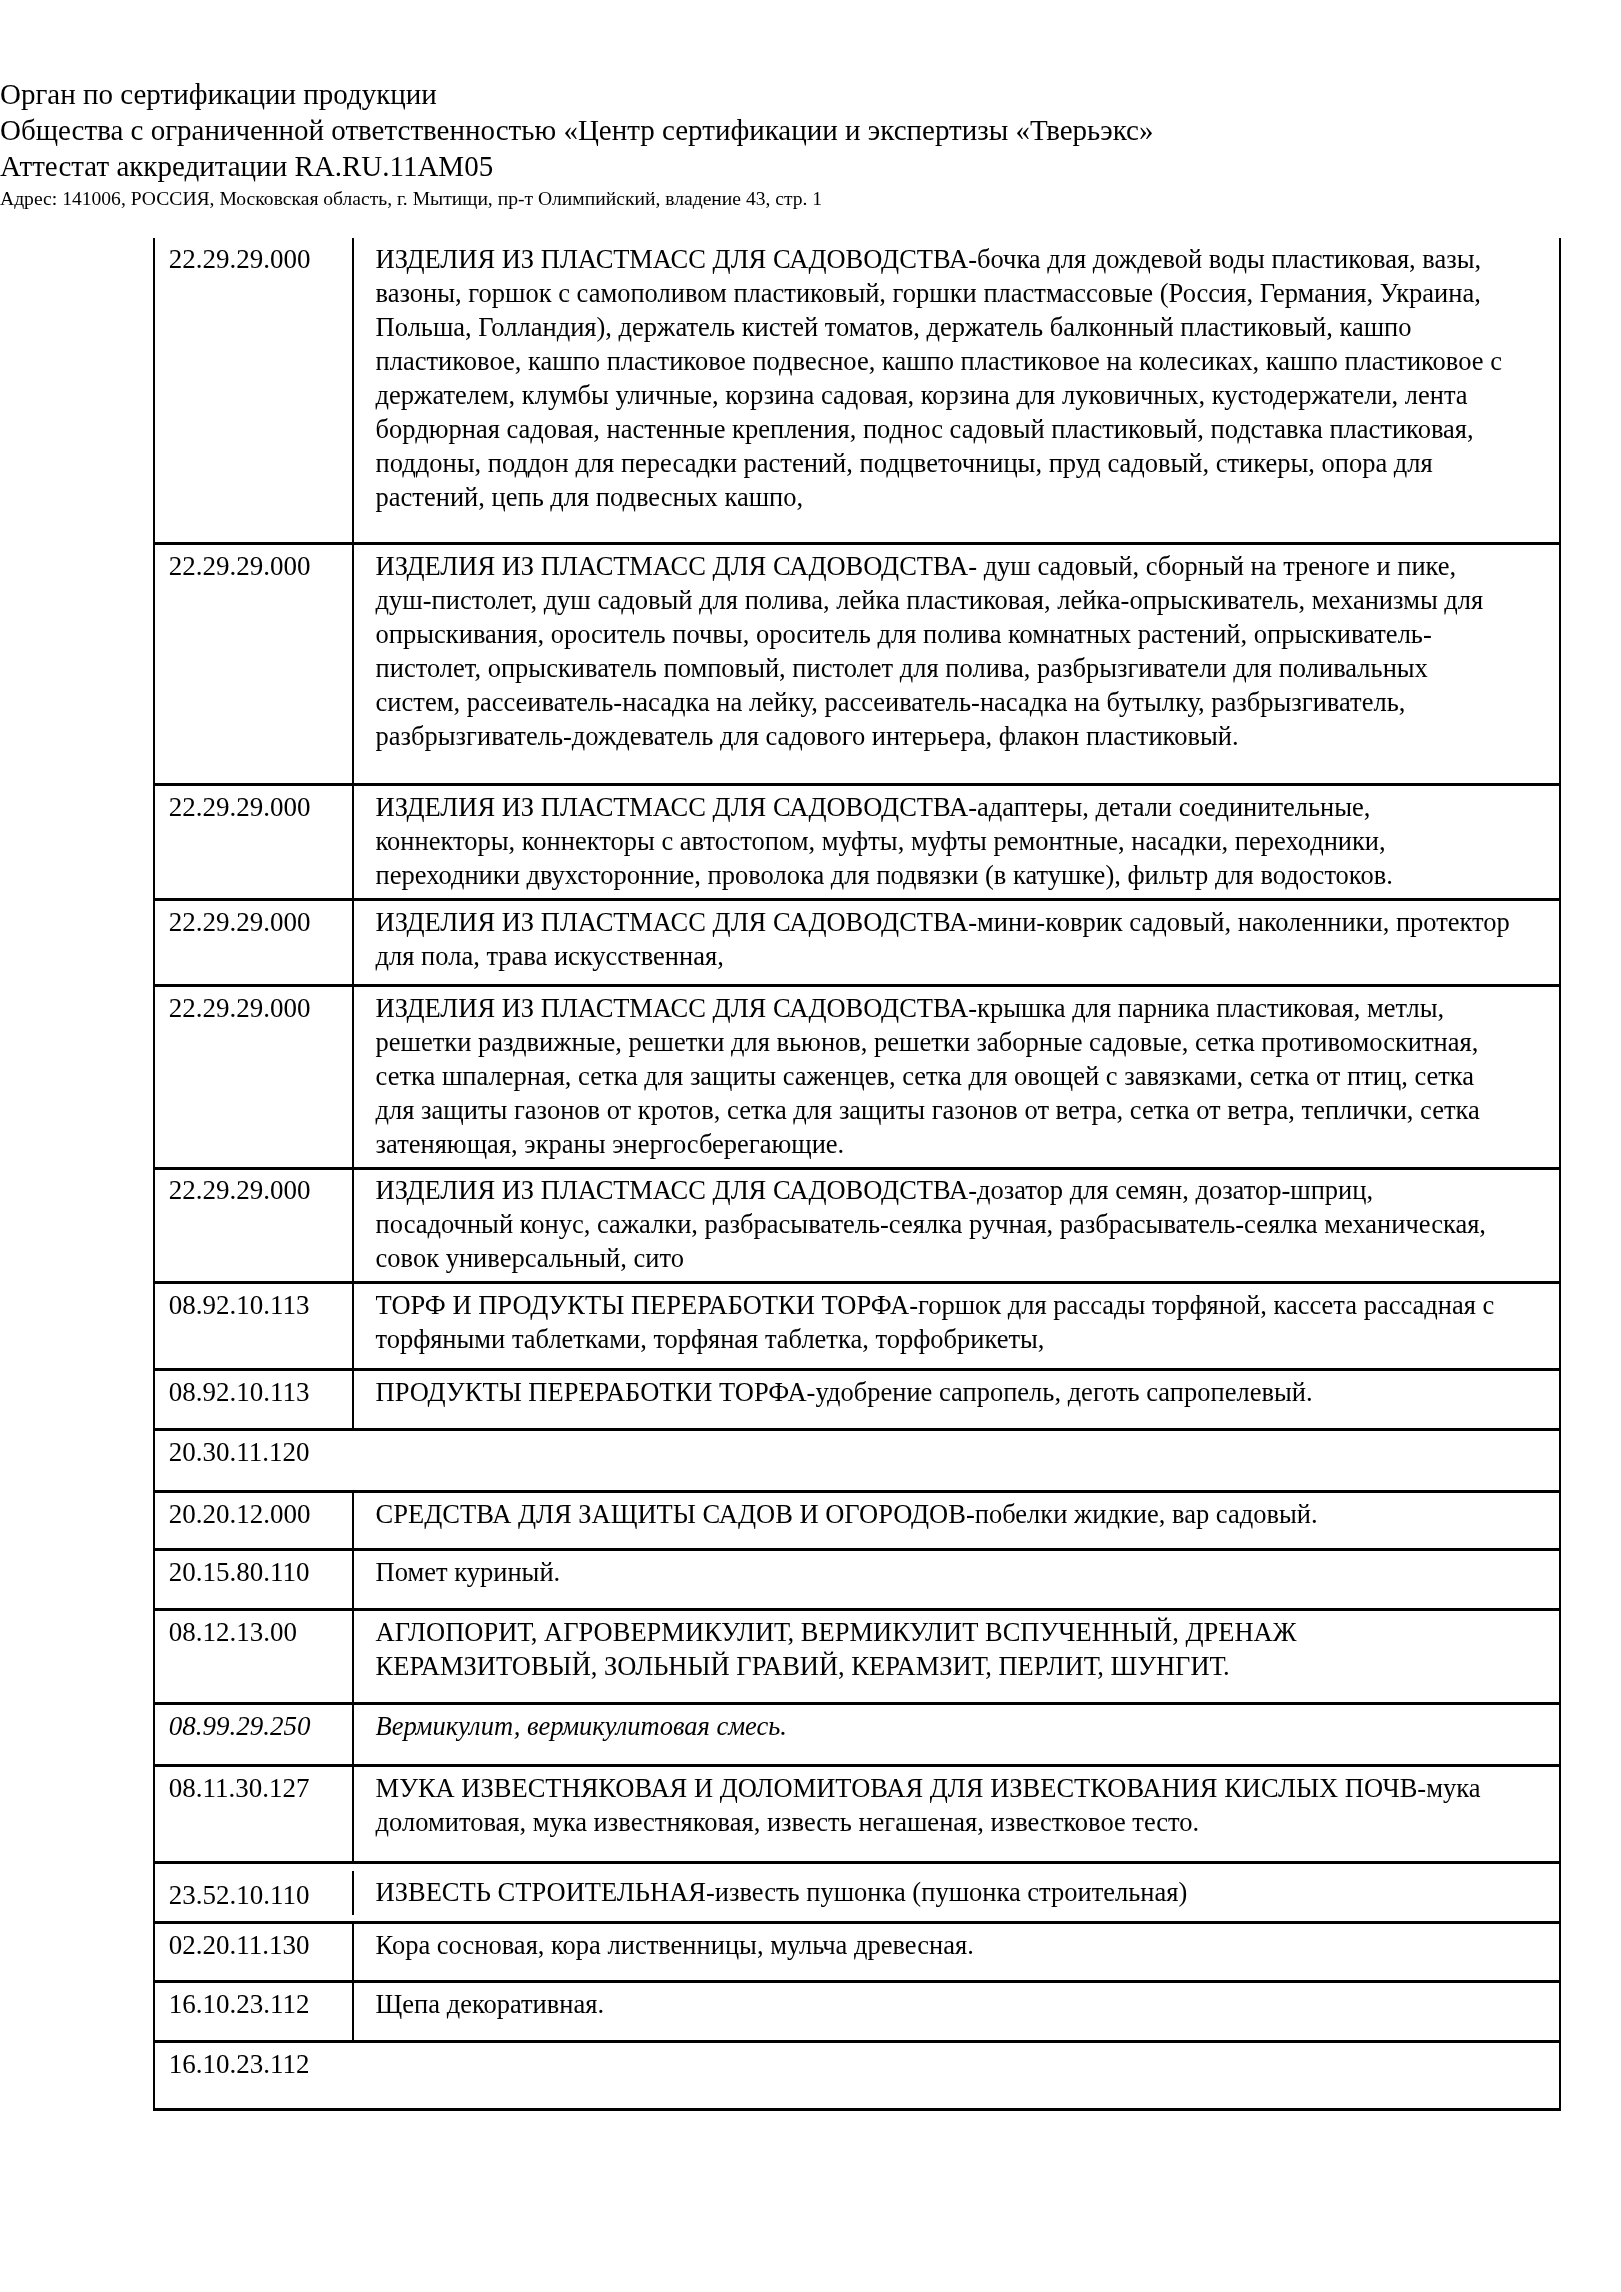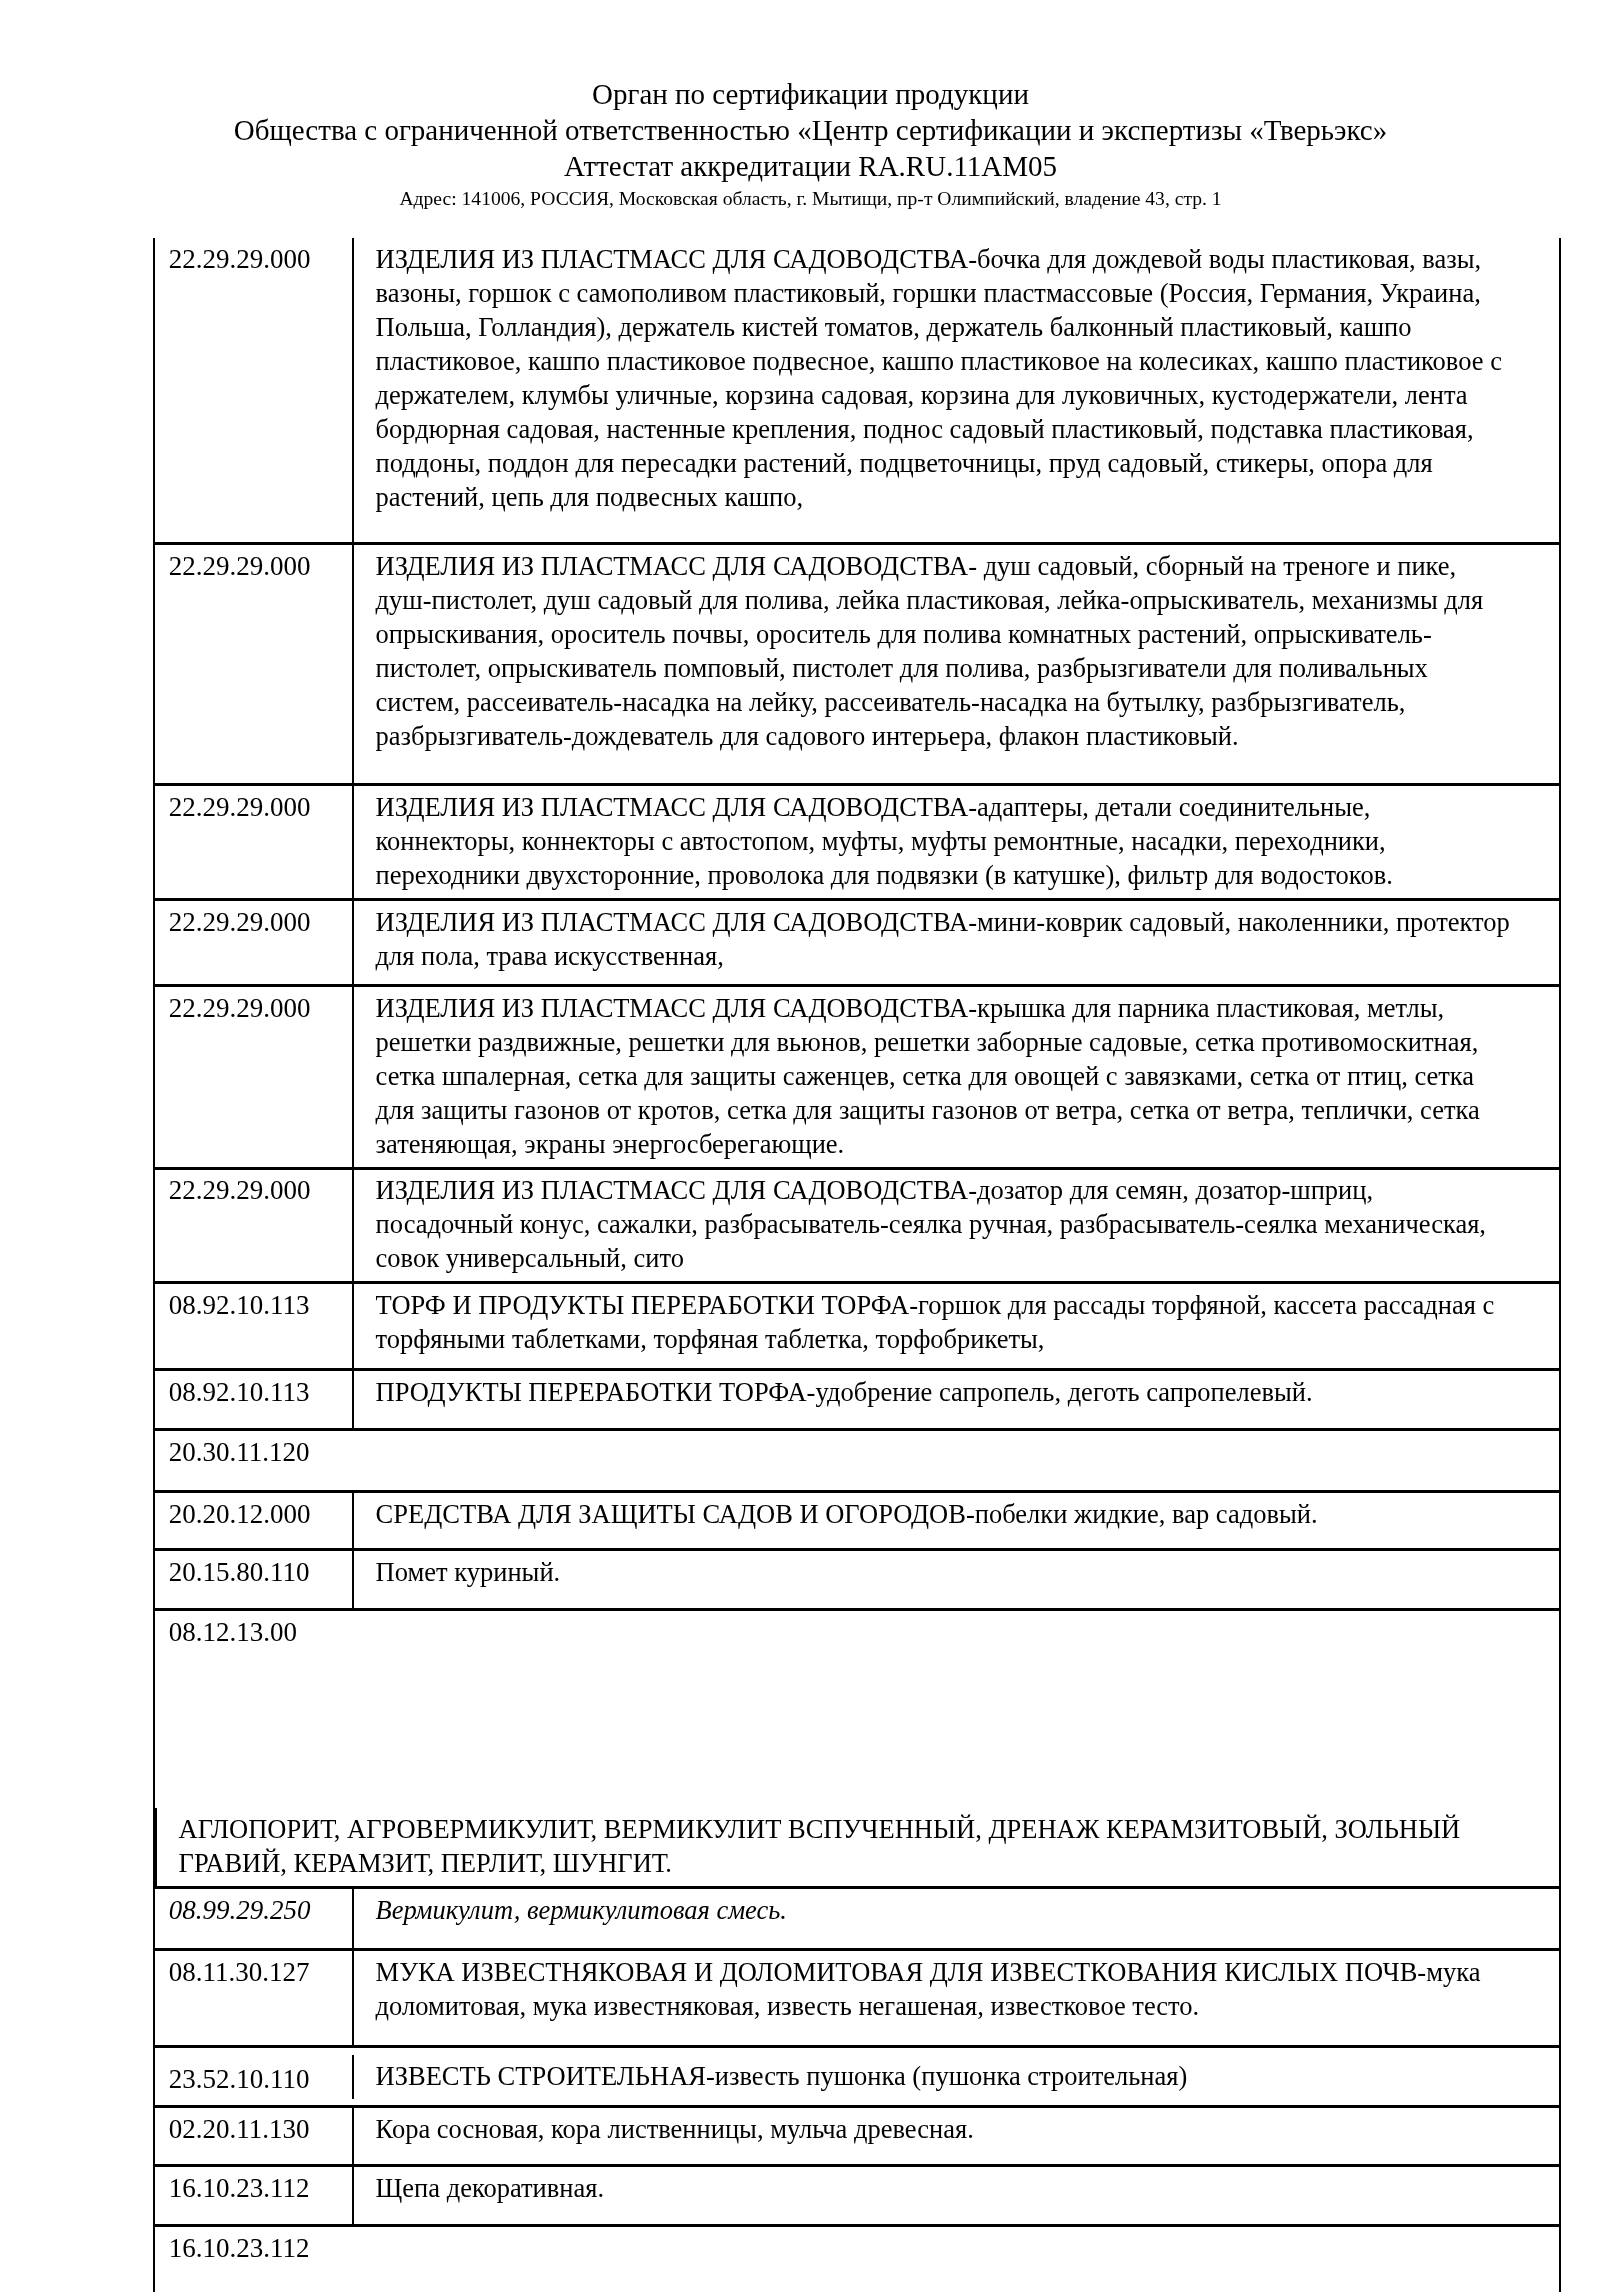--- a/index.html
+++ b/index.html
@@ -14,21 +14,21 @@
     background: #ffffff;
     color: #000000;
     font-family: "Liberation Serif", serif;
     overflow: hidden;
   }
   .doc-header {
     position: absolute;
     top: 76px;
     left: 0;
     width: 100%;
-    text-align: center;
+    text-align: left;
   }
   .title-line {
     font-size: 29px;
     line-height: 36px;
     white-space: nowrap;
   }
   .address-line {
     font-size: 19.6px;
     line-height: 28px;
     margin-top: 1px;
@@ -115,21 +115,21 @@
       <div class="code-cell">20.30.11.120</div>
     </div>
       <div class="t-row" style="min-height: 58px;">
       <div class="code-cell">20.20.12.000</div>
       <div class="desc-cell">СРЕДСТВА ДЛЯ ЗАЩИТЫ САДОВ И ОГОРОДОВ-побелки жидкие, вар садовый.</div>
     </div>
       <div class="t-row" style="min-height: 60px;">
       <div class="code-cell">20.15.80.110</div>
       <div class="desc-cell">Помет куриный.</div>
     </div>
-      <div class="t-row" style="min-height: 94px; flex-direction: column;">
+      <div class="t-row" style="min-height: 94px;">
       <div class="code-cell">08.12.13.00</div>
       <div class="desc-cell">АГЛОПОРИТ, АГРОВЕРМИКУЛИТ, ВЕРМИКУЛИТ ВСПУЧЕННЫЙ, ДРЕНАЖ КЕРАМЗИТОВЫЙ, ЗОЛЬНЫЙ ГРАВИЙ, КЕРАМЗИТ, ПЕРЛИТ, ШУНГИТ.</div>
     </div>
       <div class="t-row" style="min-height: 62px; font-style: italic;">
       <div class="code-cell">08.99.29.250</div>
       <div class="desc-cell">Вермикулит, вермикулитовая смесь.</div>
     </div>
       <div class="t-row" style="min-height: 97px;">
       <div class="code-cell">08.11.30.127</div>
       <div class="desc-cell">МУКА ИЗВЕСТНЯКОВАЯ И ДОЛОМИТОВАЯ ДЛЯ ИЗВЕСТКОВАНИЯ КИСЛЫХ ПОЧВ-мука доломитовая, мука известняковая, известь негашеная, известковое тесто.</div>

